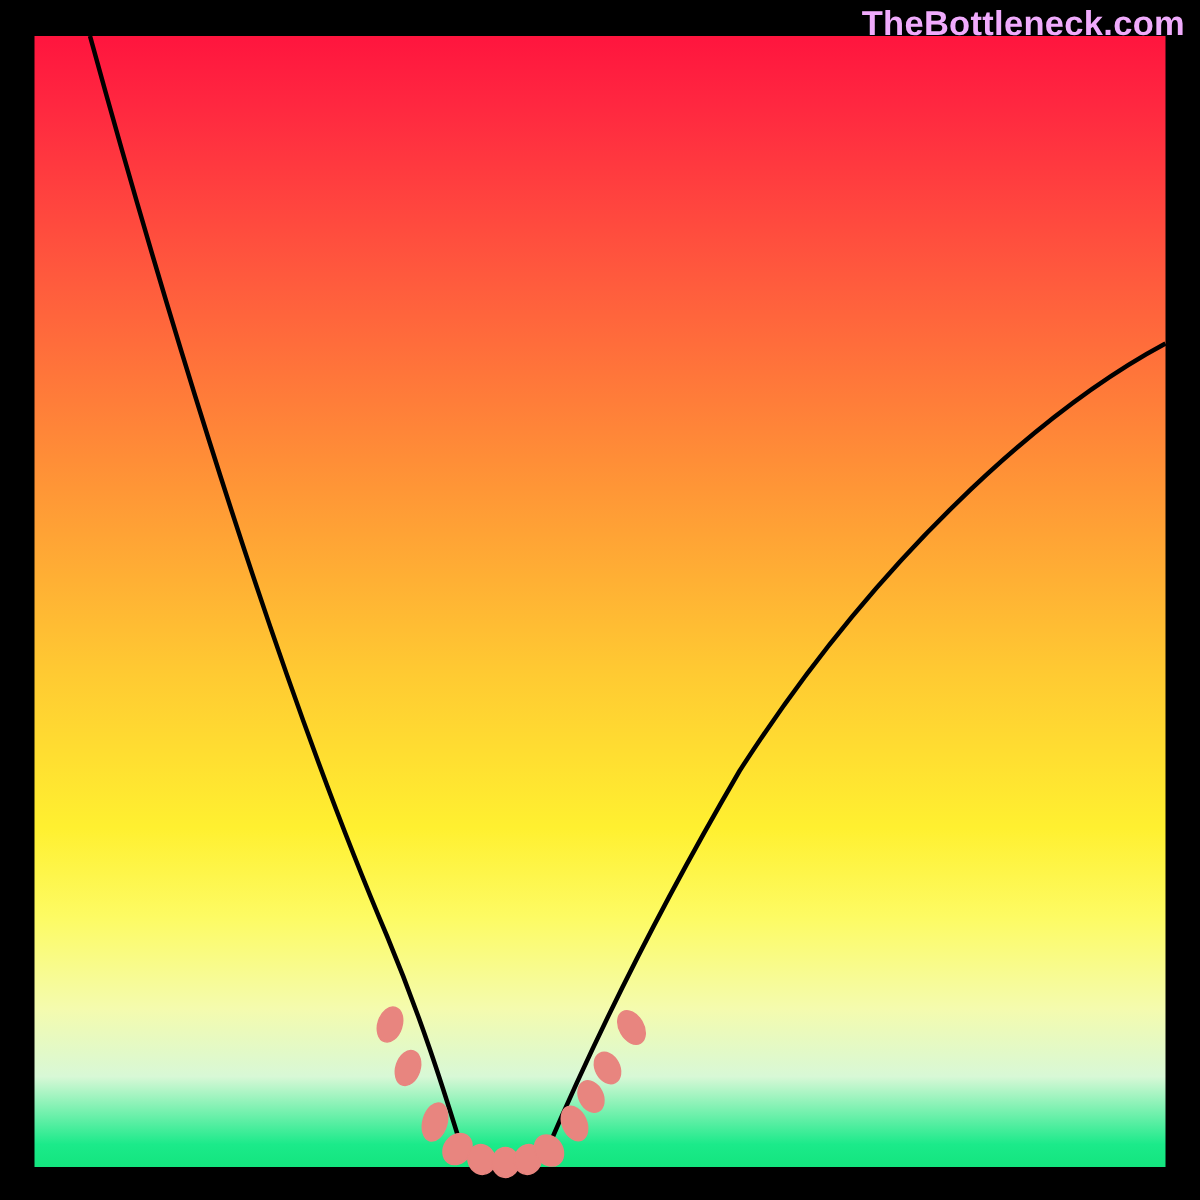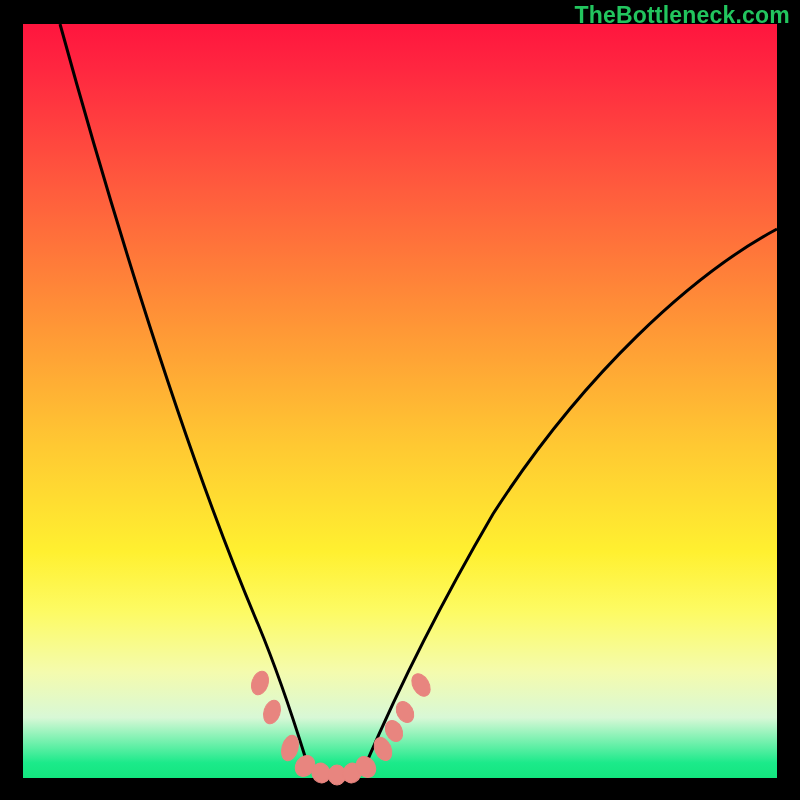--- a/index.html
+++ b/index.html
@@ -29,21 +29,21 @@
       #1bea8a 98%,
       #13e57e 100%);
   }
   .attribution {
     position: absolute;
     top: 2px;
     right: 10px;
     font-family: Arial, Helvetica, sans-serif;
     font-size: 23px;
     font-weight: 600;
-    color: #22c55e;
+    color: #f0abfc;
     letter-spacing: 0.2px;
   }
   svg.curves {
     position: absolute;
     left: 0;
     top: 0;
     width: 754px;
     height: 754px;
     overflow: visible;
   }

